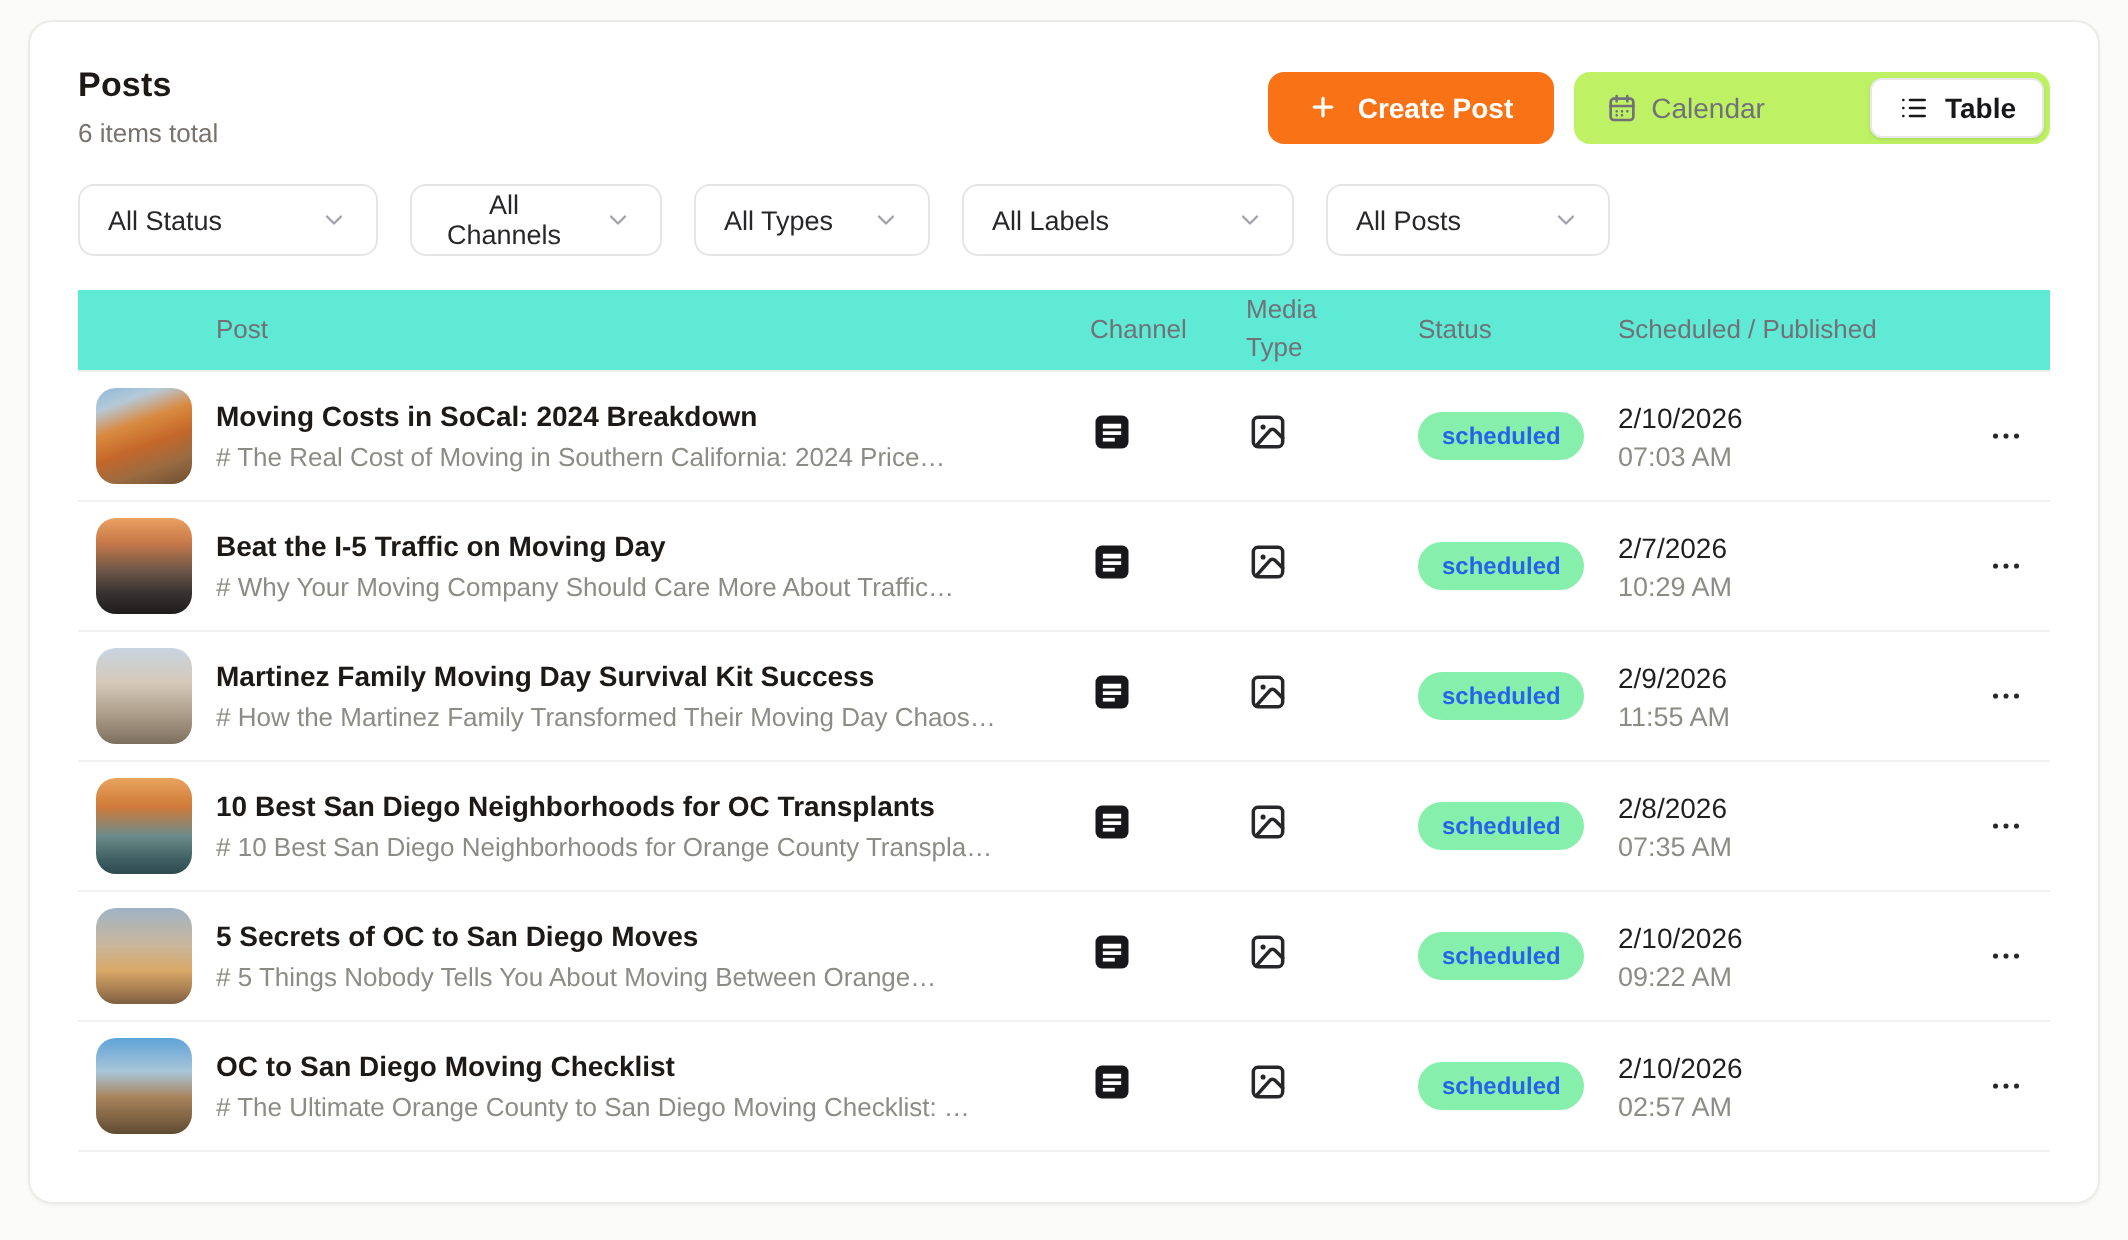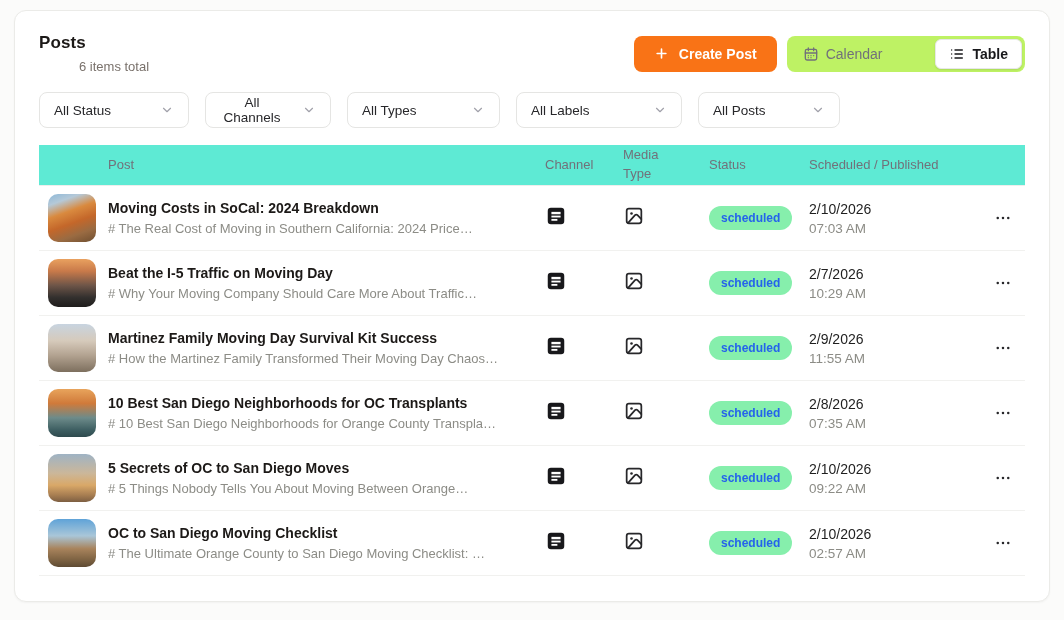--- a/index.html
+++ b/index.html
@@ -16,21 +16,21 @@
     width: 1036px; height: 592px;
     background: #ffffff;
     border: 1px solid #ebebe8;
     border-radius: 12px;
     box-shadow: 0 1px 2px rgba(0,0,0,0.04);
     padding: 22px 24px 0 24px;
   }
   
   .card-header { display: flex; justify-content: space-between; align-items: center; }
   .page-title { font-size: 17px; font-weight: 700; color: #1c1917; letter-spacing: .1px; }
-  .page-subtitle { font-size: 13px; color: #79716b; margin-top: 6px; margin-left: 40px; }
+  .page-subtitle { font-size: 13px; color: #79716b; margin-top: 6px; }
   .header-actions { display: flex; gap: 10px; align-items: center; }
   .create-btn {
     display: flex; align-items: center; gap: 10px;
     height: 36px; padding: 0 20px;
     background: #f97316; color: #fff;
     border: none; border-radius: 8px;
     font-family: "Liberation Sans", sans-serif;
     font-size: 14px; font-weight: 700; cursor: pointer;
   }
   .toggle-group {
@@ -53,21 +53,21 @@
   .filters { display: flex; gap: 16px; margin-top: 18px; }
   .filter-btn {
     height: 36px; background: #fff;
     border: 1px solid #e5e5e3; border-radius: 8px;
     display: flex; align-items: center; justify-content: space-between;
     padding: 0 14px;
     font-family: "Liberation Sans", sans-serif;
     font-size: 13.5px; font-weight: 500; color: #27272a; cursor: pointer;
   }
   .filter-btn .chev { display: flex; margin-left: 18px; }
-  .f-w0 { width: 150px; } .f-w1 { width: 126px; } .f-w2 { width: 153px; }
+  .f-w0 { width: 150px; } .f-w1 { width: 126px; } .f-w2 { width: 118px; }
   .f-w3 { width: 166px; } .f-w4 { width: 142px; }
   
   .table-wrap { margin-top: 17px; }
   .thead {
     display: flex; align-items: center;
     background: #5eead4;
     min-height: 41px;
     border-bottom: 1px solid #eeeeec;
     color: #71717a; font-size: 13px; line-height: 1.45;
   }

